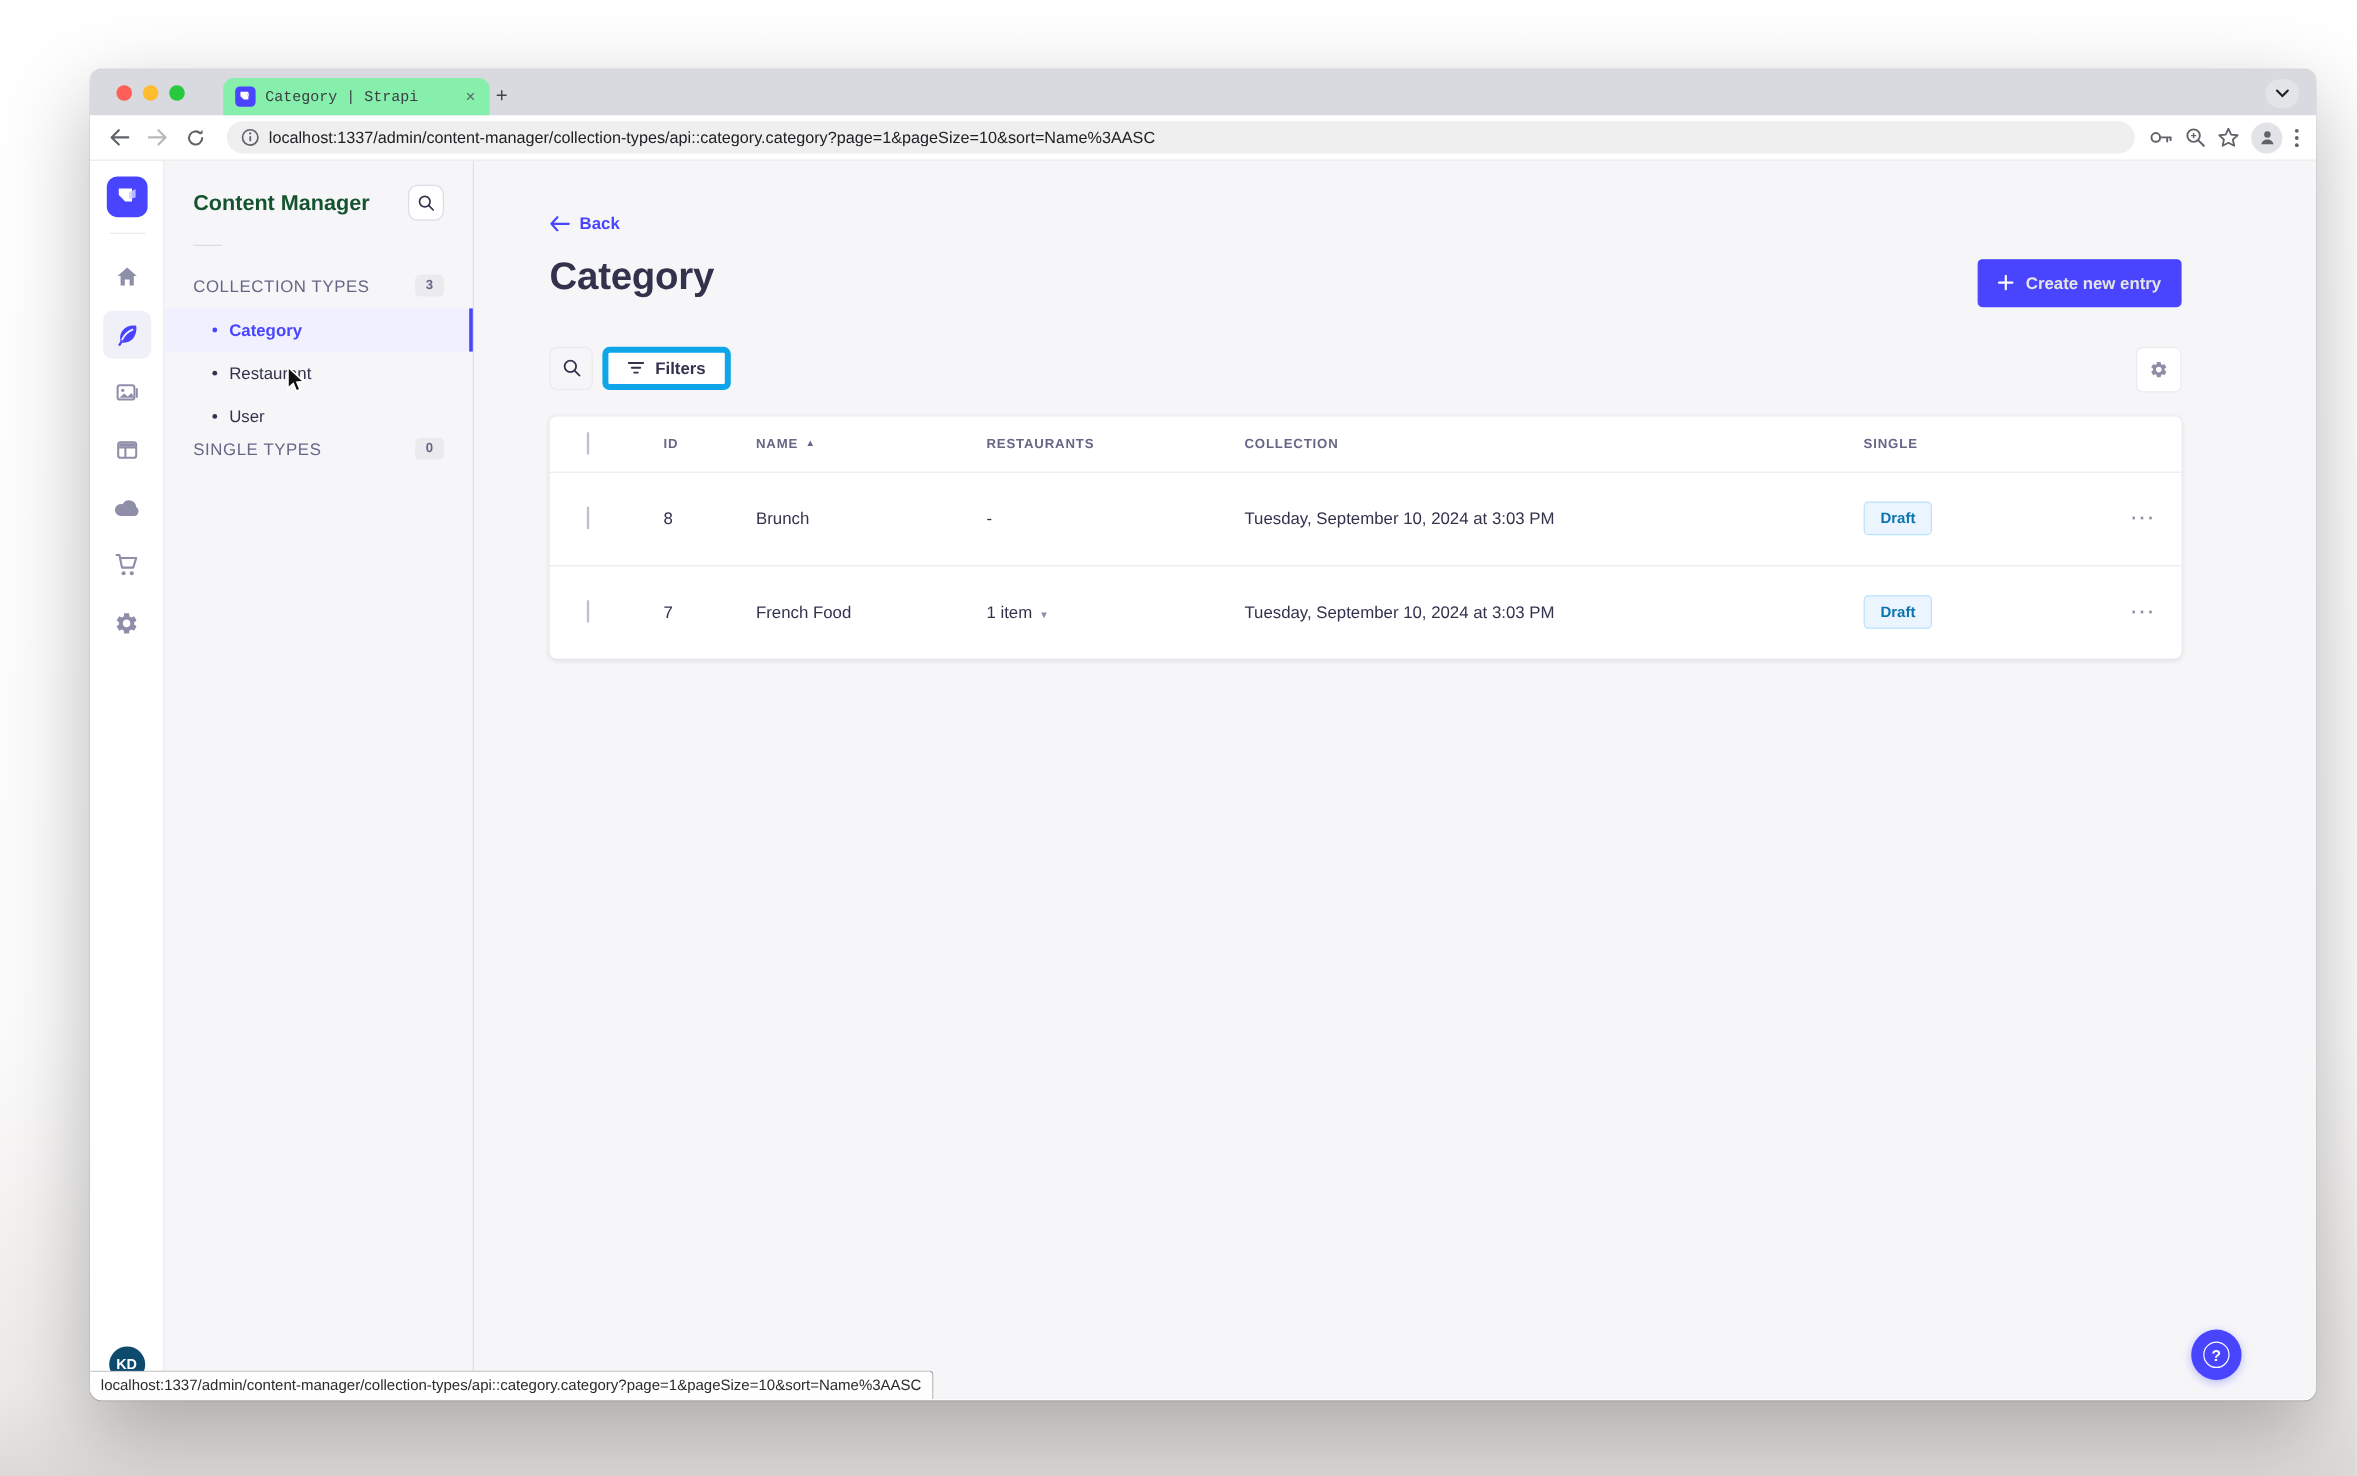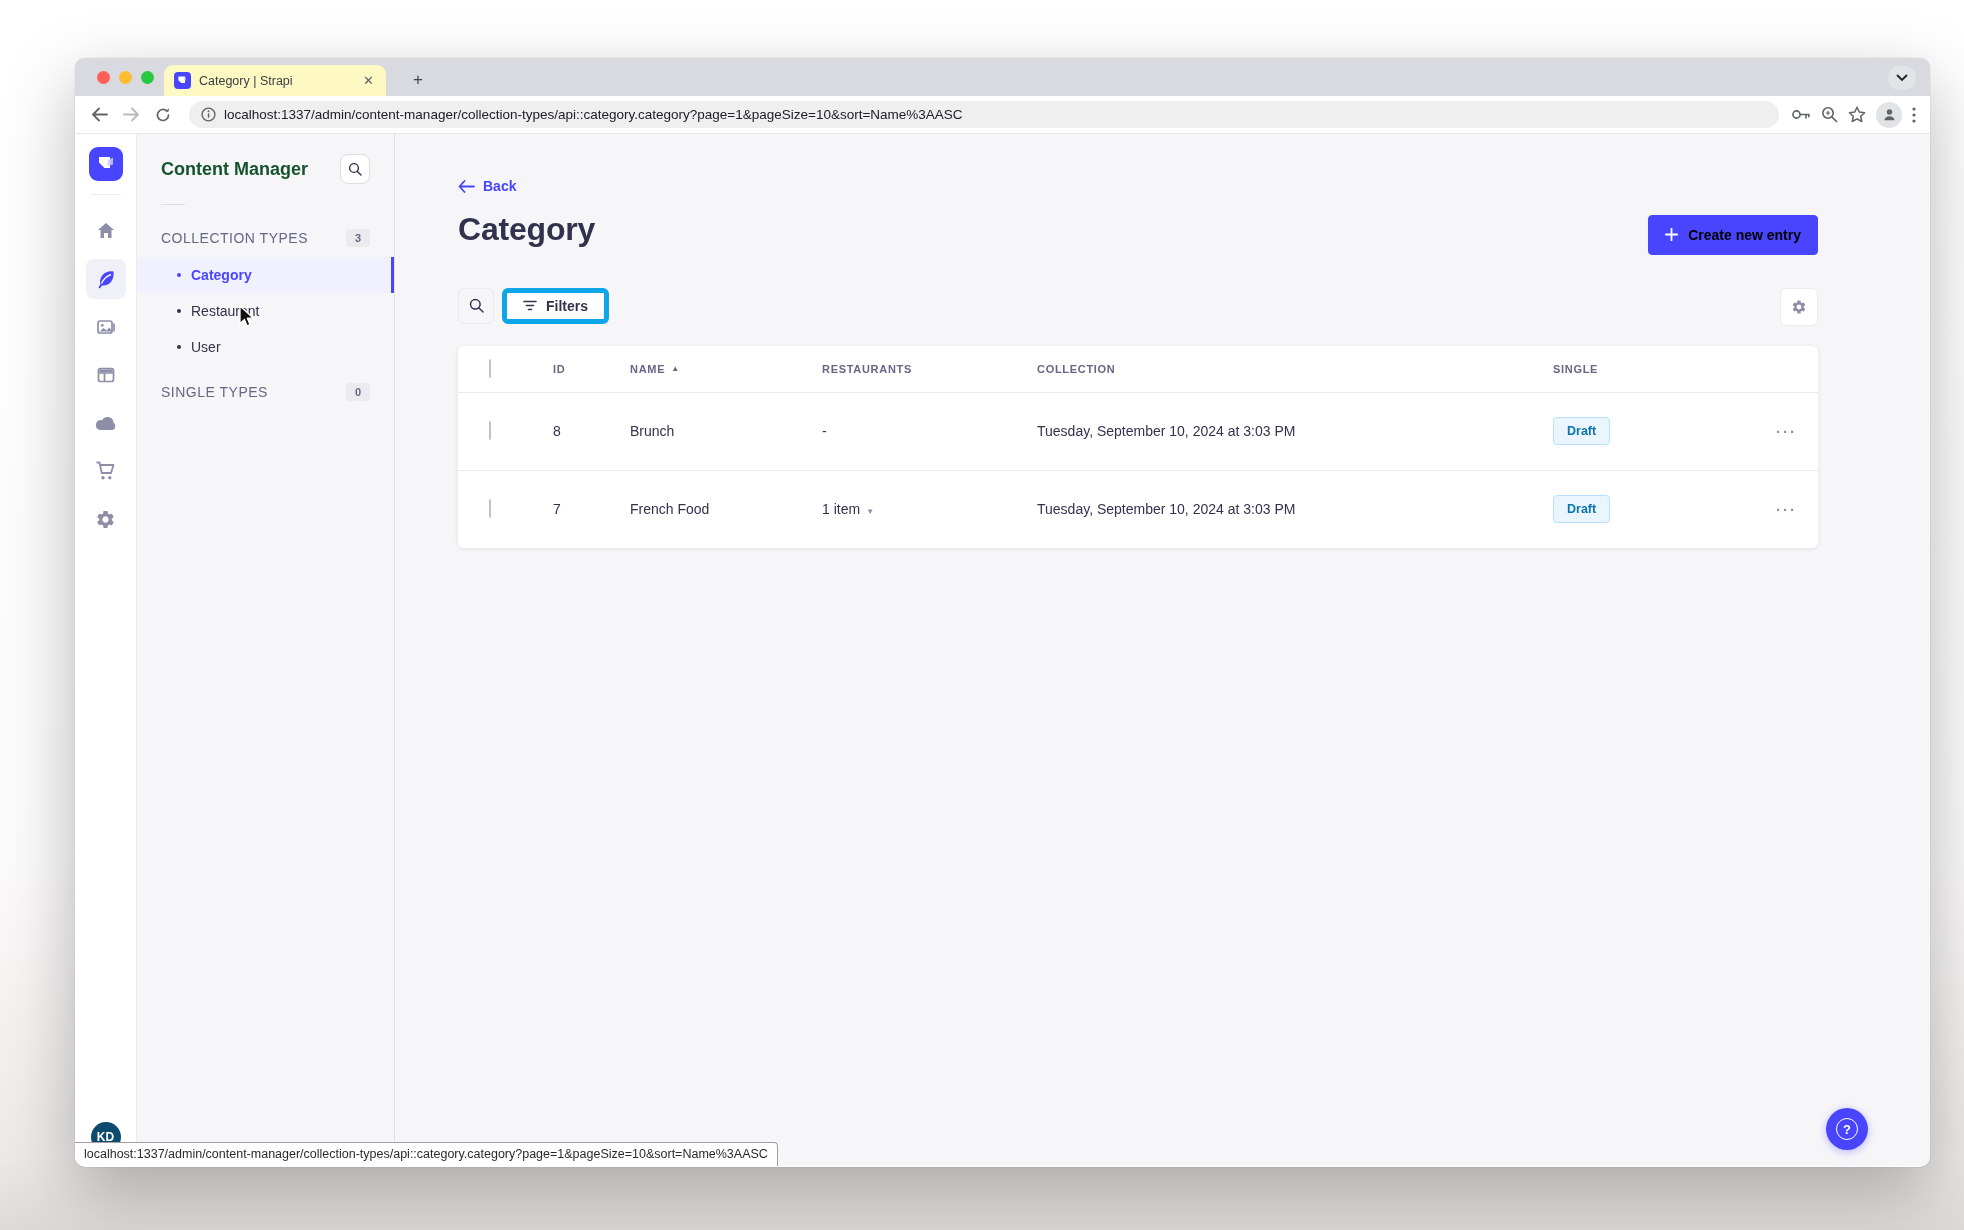--- a/index.html
+++ b/index.html
@@ -15,23 +15,23 @@
     border-radius:10px; background:#fff;
     box-shadow:0 25px 70px rgba(0,0,0,.28), 0 0 1px rgba(0,0,0,.35);
   }
   .tabstrip {
     position:relative; height:38px; background:#d9dadf; border-radius:10px 10px 0 0;
   }
   .traffic { position:absolute; top:13px; left:22px; display:flex; gap:9px; }
   .traffic span { width:13px; height:13px; border-radius:50%; display:block; }
   .t-red{background:#ff5f57;} .t-yellow{background:#febc2e;} .t-green{background:#28c840;}
   .tab {
-    position:absolute; left:89px; top:7px; width:222px; height:31px;
-    background:#fef9c3; border-radius:9px 9px 0 0; display:flex; align-items:center;
-    padding:0 10px; gap:8px;
+    position:absolute; left:111px; top:7px; width:222px; height:31px;
+    background:#86efac; border-radius:9px 9px 0 0; display:flex; align-items:center;
+    padding:0 10px; gap:8px;font-family:Liberation Mono, monospace;
   }
   .favicon { width:17px; height:17px; border-radius:4px; background:#4945ff; position:relative; flex:none; }
   .favicon svg { position:absolute; inset:3px; }
   .tab-title { font-size:12.5px; color:#3c4043; white-space:nowrap; overflow:hidden; flex:1; }
   .tab-close { font-size:13px; color:#5f6368; cursor:default; padding:0 2px; }
   .newtab-btn { position:absolute; left:330px; top:9px; width:26px; height:26px; border-radius:50%;
     display:flex; align-items:center; justify-content:center; font-size:17px; color:#444; }
   .tab-chevron { position:absolute; right:14px; top:8px; width:28px; height:24px; border-radius:12px;
     background:#e3e4e8; display:flex; align-items:center; justify-content:center; }
   
@@ -66,30 +66,30 @@
   .subnav-divider { width:24px; height:1px; background:#dcdce4; margin:20px 24px 24px; }
   .section-row { display:flex; align-items:center; justify-content:space-between; padding:0 24px; margin-bottom:10px; }
   .section-label { font-size:14px; font-weight:normal; letter-spacing:.5px; color:#666687; }
   .count-badge { background:#eaeaef; color:#666687; font-size:11px; font-weight:bold; border-radius:4px; padding:3px 9px; }
   .nav-item { position:relative; height:36px; display:flex; align-items:center; gap:10px; padding-left:40px;
     font-size:14px; color:#32324d; }
   .nav-item .bullet { width:4px; height:4px; border-radius:50%; background:#32324d; }
   .nav-item.active { background:#f0f0ff; color:#4945ff; font-weight:600; }
   .nav-item.active .bullet { background:#4945ff; }
   .nav-item.active::after { content:""; position:absolute; right:0; top:0; bottom:0; width:3px; background:#4945ff; }
-  .single-types { margin-top:18px; }
+  .single-types { margin-top:0; }
   
   .main { flex:1; position:relative; }
   .content { position:absolute; left:63px; top:44px; width:1360px; }
   .back-link { display:inline-flex; align-items:center; gap:8px; color:#4945ff; font-size:14px; font-weight:600; }
   .page-header { position:relative; margin-top:14px; }
   .page-title { font-size:32px; font-weight:bold; color:#32324d; letter-spacing:-.2px; }
   .page-subtitle { font-size:16px; color:#666687; margin-top:6px; }
   .create-btn { position:absolute; right:0; top:4px; height:40px; background:#4945ff; border:1px solid #4945ff;
-    border-radius:4px; color:#000000; font-size:14px; font-weight:600; display:flex; align-items:center; gap:10px; padding:0 16px; }
+    border-radius:4px; color:#e5e5e5; font-size:14px; font-weight:600; display:flex; align-items:center; gap:10px; padding:0 16px; }
   .filters-row { display:flex; align-items:center; gap:8px; margin-top:40px; position:relative; }
   .search-btn { width:36px; height:36px; border:1px solid #eaeaef; border-radius:6px; background:transparent;
     display:flex; align-items:center; justify-content:center; }
   .filters-btn { height:36px; background:#fff; border:5px solid #0ea5e9; border-radius:6px;
     display:flex; align-items:center; gap:9px; padding:0 16px; font-size:14px; font-weight:600; color:#32324d; }
   .gear-btn { position:absolute; right:0; top:0; width:38px; height:38px; background:#fff; border:1px solid #eaeaef;
     border-radius:6px; display:flex; align-items:center; justify-content:center; }
   
   .table-card { margin-top:22px; background:#fff; border-radius:6px; box-shadow:0 1px 4px rgba(33,33,52,.1); overflow:hidden; }
   .trow { display:grid; grid-template-columns:95px 77px 192px 215px 516px 202px 1fr; align-items:center; }

